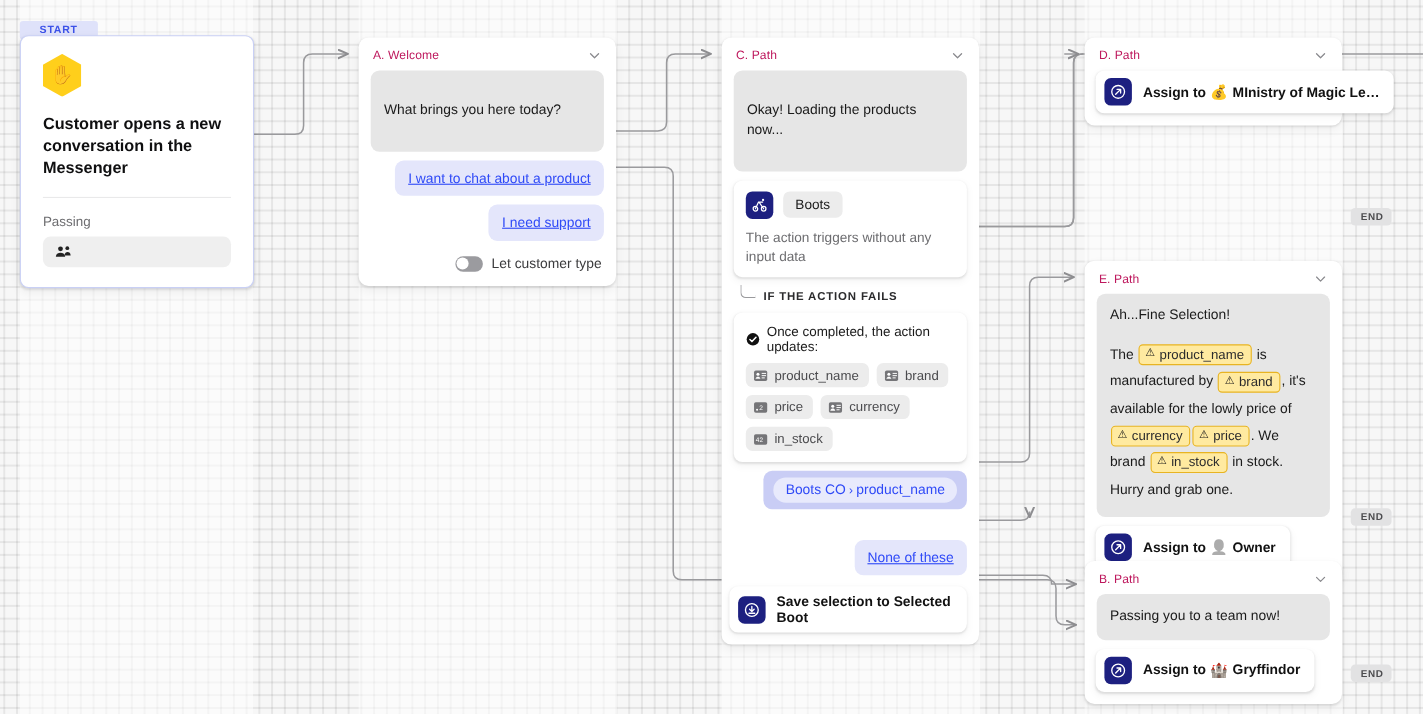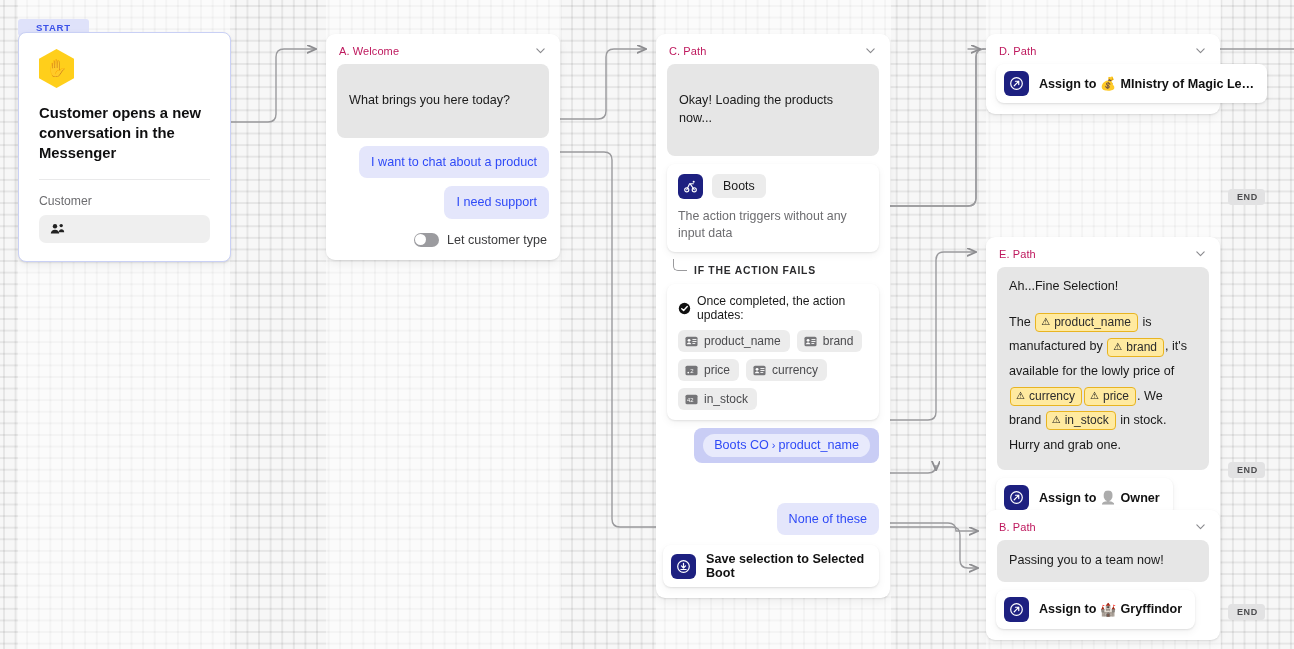--- a/index.html
+++ b/index.html
@@ -43,21 +43,21 @@
     padding:28px 12px;font-size:12.6px;line-height:1.42;
     margin-bottom:8px;
   }
   .bubble p{margin:0;}
   .bubble p + p{margin-top:12px;}
 
   .reply{
     display:block;margin-left:auto;width:fit-content;max-width:94%;
     background:#e4e6fb;color:#2f4af7;border-radius:8px;
     padding:8px 12px;font-size:12.6px;line-height:1.3;
-    margin-bottom:8px;text-align:right;
+    margin-bottom:8px;text-align:right;text-decoration:underline;
   }
   .reply.attr{background:#c9cdf5;padding:6px 9px;}
   .reply.attr .inner{
     background:#e8eafc;border-radius:20px;padding:3px 11px;display:inline-block;
     font-size:12.6px;color:#2f4af7;
   }
   .reply.attr .inner .car{color:#2f4af7;padding:0 3px;font-size:11px;}
 
   .toggle-row{display:flex;align-items:center;justify-content:flex-end;gap:8px;padding:6px 2px 2px 0;}
   .toggle{width:25px;height:14px;border-radius:8px;background:#9b9b9f;position:relative;flex:none;}
@@ -181,21 +181,21 @@
 
   <div class="badge-start" style="left:18px;top:19px;">START</div>
 
   <div class="card start" style="left:18px;top:32px;width:211px;">
     <div style="padding:16px 20px 18px 20px;">
       <div class="hand">
         <span>✋</span>
       </div>
       <div class="start-title">Customer opens a new conversation in the Messenger</div>
       <div class="divider"></div>
-      <div class="aud-label">Customer</div>
+      <div class="aud-label">Passing</div>
       <div class="aud-chip">
         <svg class="ic" width="15" height="12" viewBox="0 0 15 12">
           <circle cx="5" cy="3.2" r="2.2" fill="#222"></circle>
           <path d="M0.8 10.5c0-2.3 1.9-3.7 4.2-3.7s4.2 1.4 4.2 3.7z" fill="#222"></path>
           <circle cx="11.2" cy="2.6" r="1.7" fill="#222"></circle>
           <path d="M8.6 9.2c0.3-2 1.5-3 2.8-3 1.5 0 2.8 1.1 2.8 3z" fill="#222"></path>
         </svg>
       </div>
     </div>
   </div>
@@ -302,21 +302,21 @@
         </div>
       </div>
 
 
       <div class="reply attr">
         <span class="inner">
           <span>Boots CO</span><span class="car">›</span><span>product_name</span>
         </span>
       </div>
 
-      <div class="reply" style="margin-top:40px;">None of these</div>
+      <div class="reply" style="margin-top:28px;">None of these</div>
 
       <div class="assign-card save" style="margin-top:2px;margin-left:-4px;">
         <span class="app-icon">
           <svg width="15" height="15" viewBox="0 0 16 16">
             <circle cx="8" cy="8" r="6.2" fill="none" stroke="#fff" stroke-width="1.3"></circle>
             <path d="M8 4.6 V9.4 M5.8 7.4 L8 9.6 L10.2 7.4" fill="none" stroke="#fff" stroke-width="1.3" stroke-linecap="round" stroke-linejoin="round"></path>
             <path d="M5.2 11.2 H10.8" stroke="#fff" stroke-width="1.3" stroke-linecap="round"></path>
           </svg>
         </span>
         <span class="assign-text">Save selection to Selected Boot</span>

